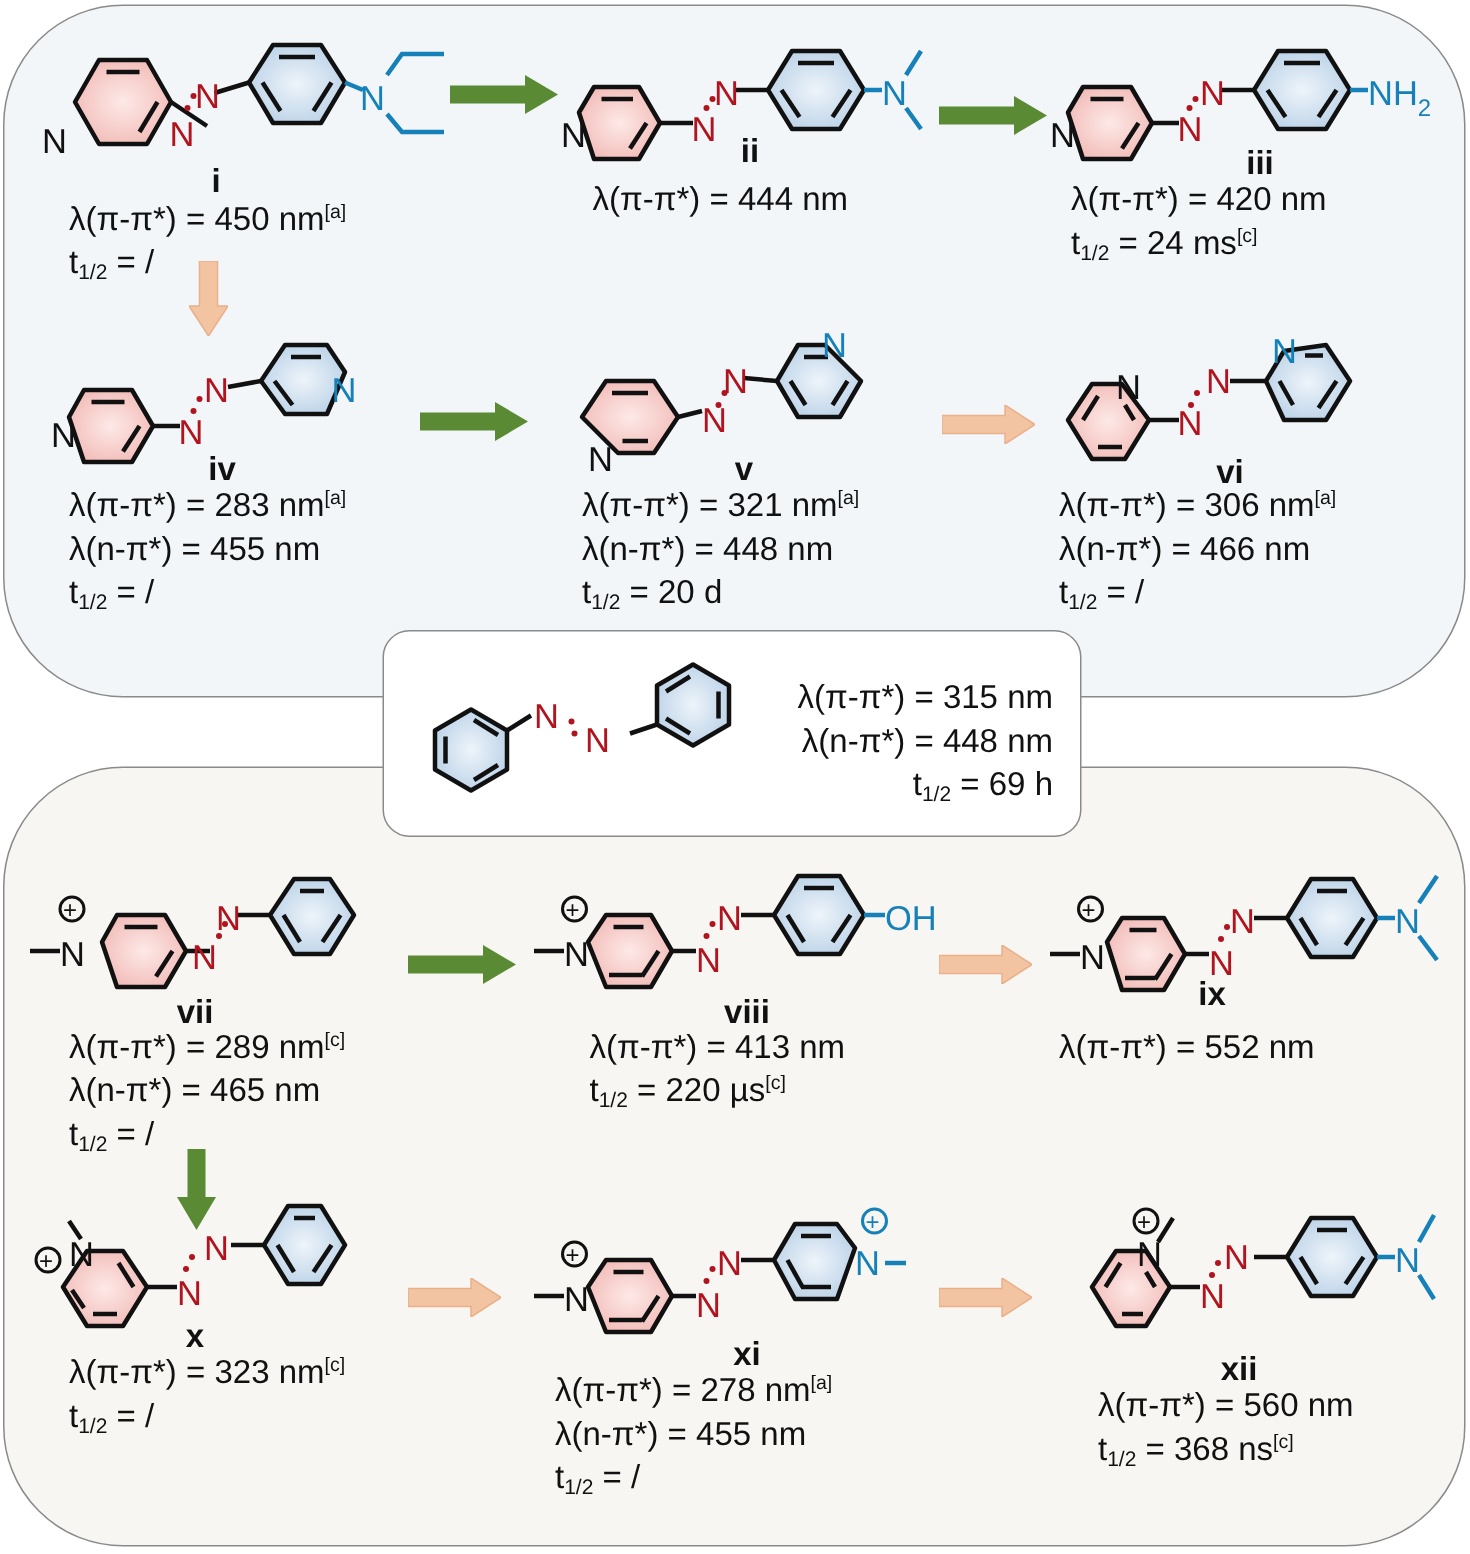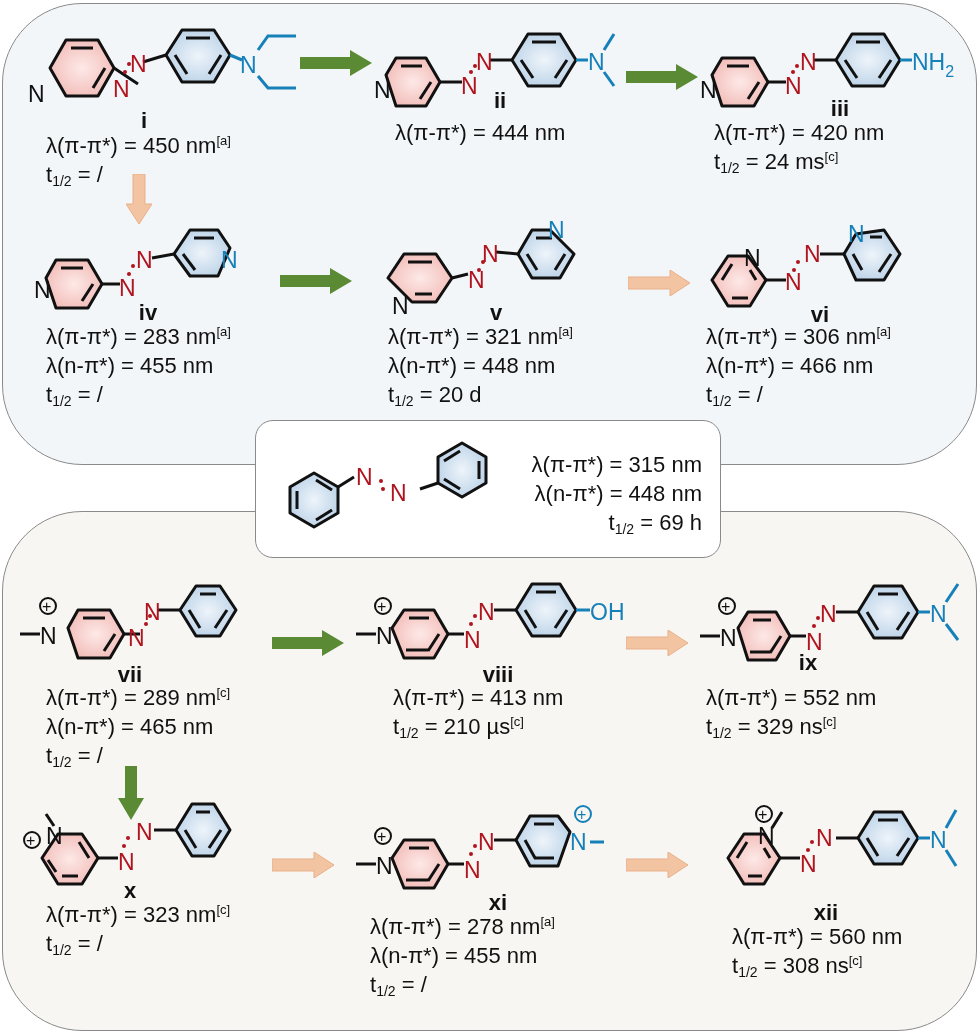--- a/index.html
+++ b/index.html
@@ -292,21 +292,21 @@
   <circle cx="63" cy="36" r="8" fill="none" stroke="#111" stroke-width="2"></circle>
   <text x="57" y="42" font-size="16" fill="#111" font-family="Liberation Sans, sans-serif">+</text>
   <text class="atom" x="56" y="74" fill="#111">N</text>
   <text class="atom" x="144" y="78" fill="#b0141e">N</text>
   <text class="atom" x="158" y="50" fill="#b0141e">N</text>
   <text class="atom" x="270" y="50" fill="#1680b8">OH</text>
 </svg>
 <div class="lbl" style="left:468px;top:662px">viii</div>
 <div class="props" style="left:393px;top:683px">
   <span class="ln"><span>λ(π-π*) = </span><span>413</span><span> nm</span><sup></sup></span>
-  <span class="ln"><span>t</span><sub>1/2</sub><span> = </span><span>210 µs</span><sup>[c]</sup></span>
+  <span class="ln"><span>t</span><sub>1/2</sub><span> = </span><span>220 µs</span><sup>[c]</sup></span>
 </div>
 
 <svg class="mol" style="left:640px;top:570px" width="340" height="110">
   <g stroke="#111" stroke-width="3" stroke-linejoin="round">
     <polygon points="98,58 108,42 136,42 150,66 136,90 108,90" fill="url(#gPink)"></polygon>
     <line x1="113" y1="50" x2="131" y2="50"></line>
       <line x1="141" y1="66" x2="130" y2="83"></line>
       <line x1="110" y1="82" x2="130" y2="82"></line>
   </g>
   <g stroke="#111" stroke-width="3" stroke-linejoin="round">
@@ -326,21 +326,20 @@
   <circle cx="87" cy="36" r="8" fill="none" stroke="#111" stroke-width="2"></circle>
   <text x="81" y="42" font-size="16" fill="#111" font-family="Liberation Sans, sans-serif">+</text>
   <text class="atom" x="80" y="76" fill="#111">N</text>
   <text class="atom" x="166" y="80" fill="#b0141e">N</text>
   <text class="atom" x="180" y="52" fill="#b0141e">N</text>
   <text class="atom" x="290" y="52" fill="#1680b8">N</text>
 </svg>
 <div class="lbl" style="left:778px;top:650px">ix</div>
 <div class="props" style="left:706px;top:683px">
   <span class="ln"><span>λ(π-π*) = </span><span>552</span><span> nm</span><sup></sup></span>
-  <span class="ln"><span>t</span><sub>1/2</sub><span> = </span><span>329 ns</span><sup>[c]</sup></span>
 </div>
 
 <svg class="mol" style="left:0;top:800px" width="300" height="110">
   <g stroke="#111" stroke-width="3" stroke-linejoin="round">
     <polygon points="58,34 82,34 98,58 82,84 58,84 42,58" fill="url(#gPink)"></polygon>
     <line x1="62" y1="76" x2="78" y2="76"></line>
       <line x1="89" y1="58" x2="79" y2="42"></line>
       <line x1="50" y1="58" x2="58" y2="46" stroke-opacity="0"></line>
       <line x1="48" y1="60" x2="56" y2="72"></line>
   </g>
@@ -426,21 +425,21 @@
   <circle cx="124" cy="14" r="8" fill="none" stroke="#111" stroke-width="2"></circle>
   <text x="118" y="20" font-size="16" fill="#111" font-family="Liberation Sans, sans-serif">+</text>
   <text class="atom" x="118" y="44" fill="#111">N</text>
   <text class="atom" x="160" y="72" fill="#b0141e">N</text>
   <text class="atom" x="176" y="46" fill="#b0141e">N</text>
   <text class="atom" x="290" y="48" fill="#1680b8">N</text>
 </svg>
 <div class="lbl" style="left:796px;top:900px">xii</div>
 <div class="props" style="left:732px;top:922px">
   <span class="ln"><span>λ(π-π*) = </span><span>560</span><span> nm</span><sup></sup></span>
-  <span class="ln"><span>t</span><sub>1/2</sub><span> = </span><span>308 ns</span><sup>[c]</sup></span>
+  <span class="ln"><span>t</span><sub>1/2</sub><span> = </span><span>368 ns</span><sup>[c]</sup></span>
 </div>
 
 <svg class="arrow" style="left:300px;top:50px" width="72" height="26">
     <polygon points="0,7 50,7 50,0 72,13 50,26 50,19 0,19" fill="#5a8a34"></polygon>
   </svg>
 <svg class="arrow" style="left:626px;top:64px" width="72" height="26">
     <polygon points="0,7 50,7 50,0 72,13 50,26 50,19 0,19" fill="#5a8a34"></polygon>
   </svg>
 <svg class="arrow" style="left:126px;top:174px" width="26" height="50">
     <polygon points="7,0 19,0 19,30 26,30 13,50 0,30 7,30" fill="#f3c4a2" stroke="#e9b08a" stroke-width="1"></polygon>

